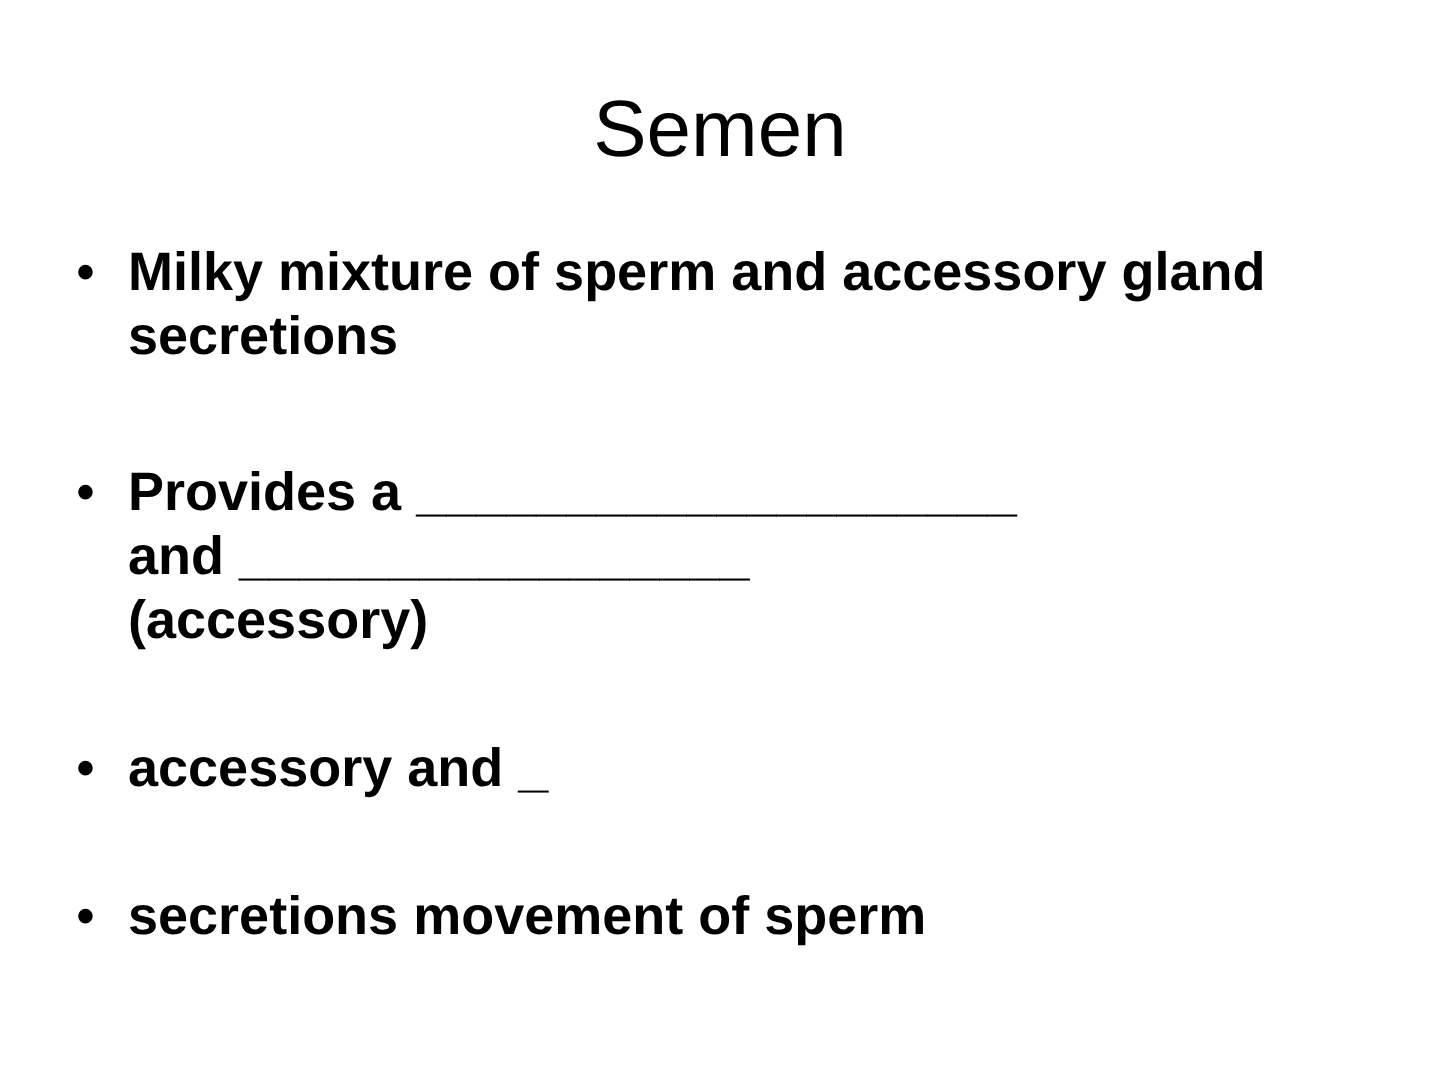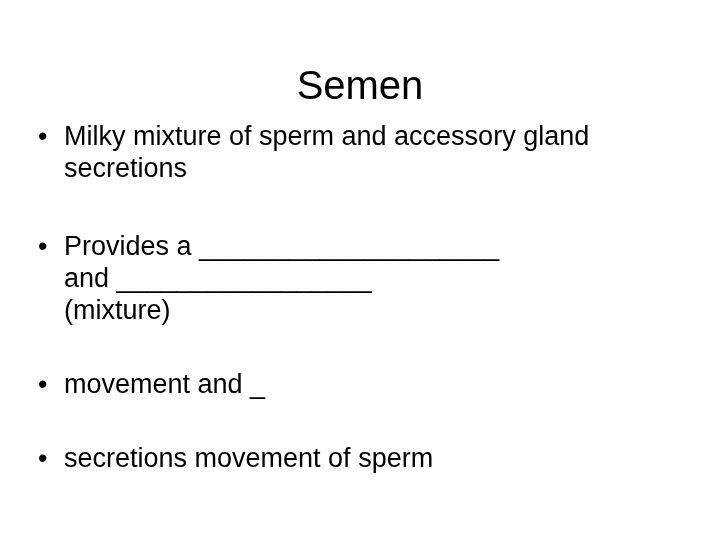--- a/index.html
+++ b/index.html
@@ -24,21 +24,20 @@
     position: absolute;
     top: 42px;
     left: 0;
     width: 720px;
     text-align: center;
     font-size: 40px;
     line-height: 46px;
     color: #000000;
     font-weight: normal;
     letter-spacing: 0px;
-    margin-top: 20px;
   }
   .body-list {
     position: absolute;
     top: 120px;
     left: 28px;
     width: 670px;
     list-style: none;
     margin: 0;
     padding: 0;
     color: #000000;
@@ -58,20 +57,21 @@
     left: 10px;
     top: 0px;
     font-size: 27px;
     line-height: 32px;
     color: #000000;
   }
   .bullet-text {
     display: block;
     white-space: pre-wrap;
     word-break: normal;
+    font-weight: bold;
   }
   .gap-lg {
     margin-bottom: 46px;
   }
   .gap-md {
     margin-bottom: 42px;
   }
   .blank {
     text-decoration: none;
   }
@@ -87,26 +87,26 @@
 
     <li class="bullet-item gap-lg">
       <span class="bullet-dot">•</span>
       <span class="bullet-text">Milky mixture of sperm and accessory gland secretions</span>
     </li>
 
     <li class="bullet-item gap-md">
       <span class="bullet-dot">•</span>
       <span class="bullet-text blank">Provides a ____________________
 and _________________
-(mixture)</span>
+(accessory)</span>
     </li>
 
     <li class="bullet-item gap-md">
       <span class="bullet-dot">•</span>
-      <span class="bullet-text">movement and _</span>
+      <span class="bullet-text">accessory and _</span>
     </li>
 
     <li class="bullet-item">
       <span class="bullet-dot">•</span>
       <span class="bullet-text">secretions movement of sperm</span>
     </li>
 
   </ul>
 </div>
 

